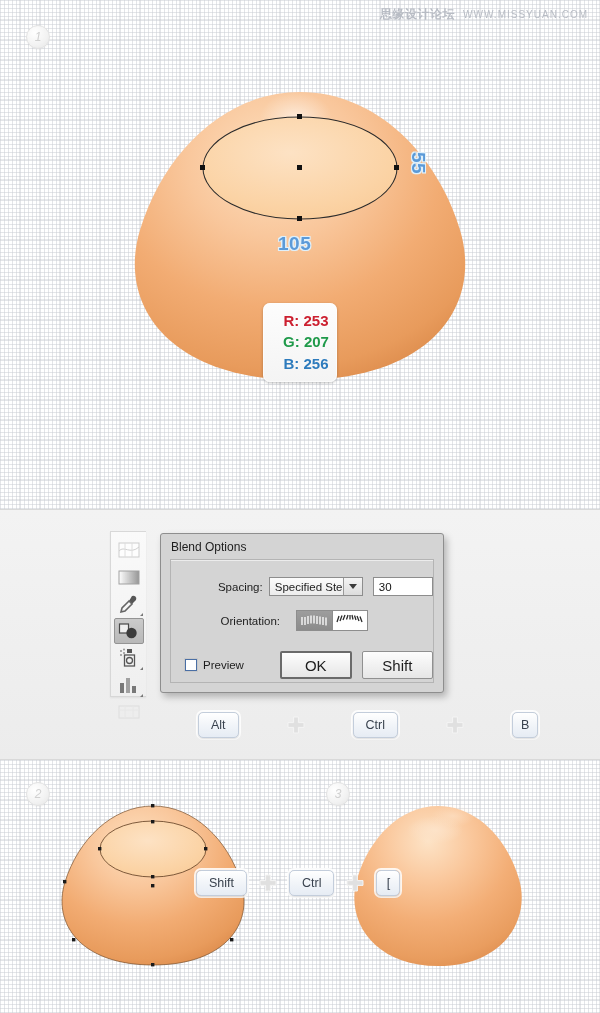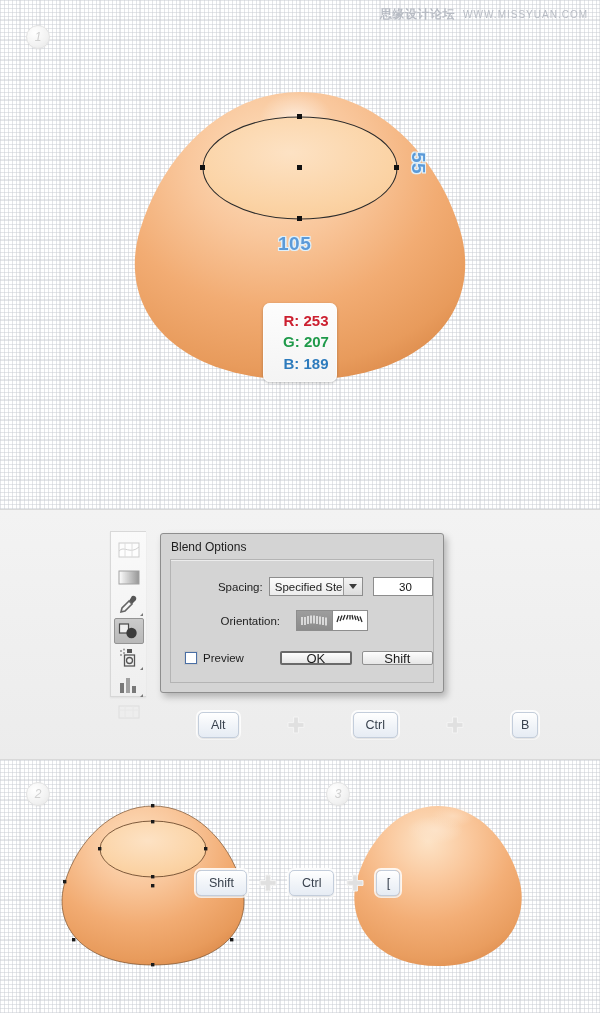--- a/index.html
+++ b/index.html
@@ -153,45 +153,45 @@
     display: flex; align-items: center; justify-content: center;
   }
   .caret-tri {
     width: 0; height: 0; border-left: 4px solid transparent;
     border-right: 4px solid transparent; border-top: 5px solid #3a3a3a;
   }
   .textfield {
     width: 76px; height: 19px; margin-left: 10px;
     background: #ffffff; border: 1px solid #8d8d8d;
     display: flex; align-items: center; padding-left: 5px;
-    font-size: 11.5px; color: #111; justify-content: center;
+    font-size: 11.5px; color: #111;
   }
 
   #row-orient { left: 0; top: 50px; width: 100%; }
   #row-orient .row-label { width: 125px; padding-right: 16px; }
   .orient-group { display: flex; border: 1px solid #8d8d8d; }
   .orient-btn {
     width: 35px; height: 19px; display: flex; align-items: center; justify-content: center;
   }
   .orient-btn.sel { background: linear-gradient(to bottom,#9d9d9d,#8b8b8b); }
   .orient-btn.unsel { background: #ffffff; border-left: 1px solid #8d8d8d; }
 
   #row-buttons { left: 0; top: 91px; width: 100%; align-items: center; }
   .checkbox-wrap { display: flex; align-items: center; margin-left: 14px; width: 104px; }
   .checkbox {
     width: 12px; height: 12px; background: #fff;
     border: 1px solid #4a6fa5; box-shadow: 0 0 0 1px #c9c9c9;
     margin-right: 6px;
   }
   .dlg-btn {
-    width: 78px; height: 14px;
+    width: 78px; height: 28px;
     background: linear-gradient(to bottom,#fdfdfd 0%, #e6e6e6 100%);
     border: 1px solid #909090; border-radius: 2px;
     display: flex; align-items: center; justify-content: center;
-    font-size: 13px; color: #1d1d1d;
+    font-size: 15px; color: #1d1d1d;
   }
   .dlg-btn.default { border: 2px solid #6a6a6a; }
   #btn-cancel { margin-left: 10px; }
 
   
   .keyrow { position: absolute; display: flex; align-items: center; }
   .key {
     height: 26px; min-width: 28px; padding: 0 12px;
     background: linear-gradient(to bottom,#ffffff 0%, #f2f5f9 48%, #e6ecf4 100%);
     border: 1px solid #c3cddb; border-radius: 5px;
@@ -264,21 +264,21 @@
       </g>
     </svg>
   </div>
 
   <div class="dim" id="dim-width">105</div>
   <div class="dim" id="dim-height">55</div>
 
   <div class="rgb-card">
     <div class="rgb-r">R: 253</div>
     <div class="rgb-g">G: 207</div>
-    <div class="rgb-b">B: 189</div>
+    <div class="rgb-b">B: 256</div>
   </div>
 
   <div class="divider" style="top:509px;"></div>
 
   <div class="plain-bg" id="section-mid"></div>
 
   <div class="toolstrip">
     <div class="tool">
       <svg width="22" height="16" viewBox="0 0 22 16">
         <rect x="1" y="1" width="20" height="14" fill="#fff" stroke="#c9c9c9"></rect>

